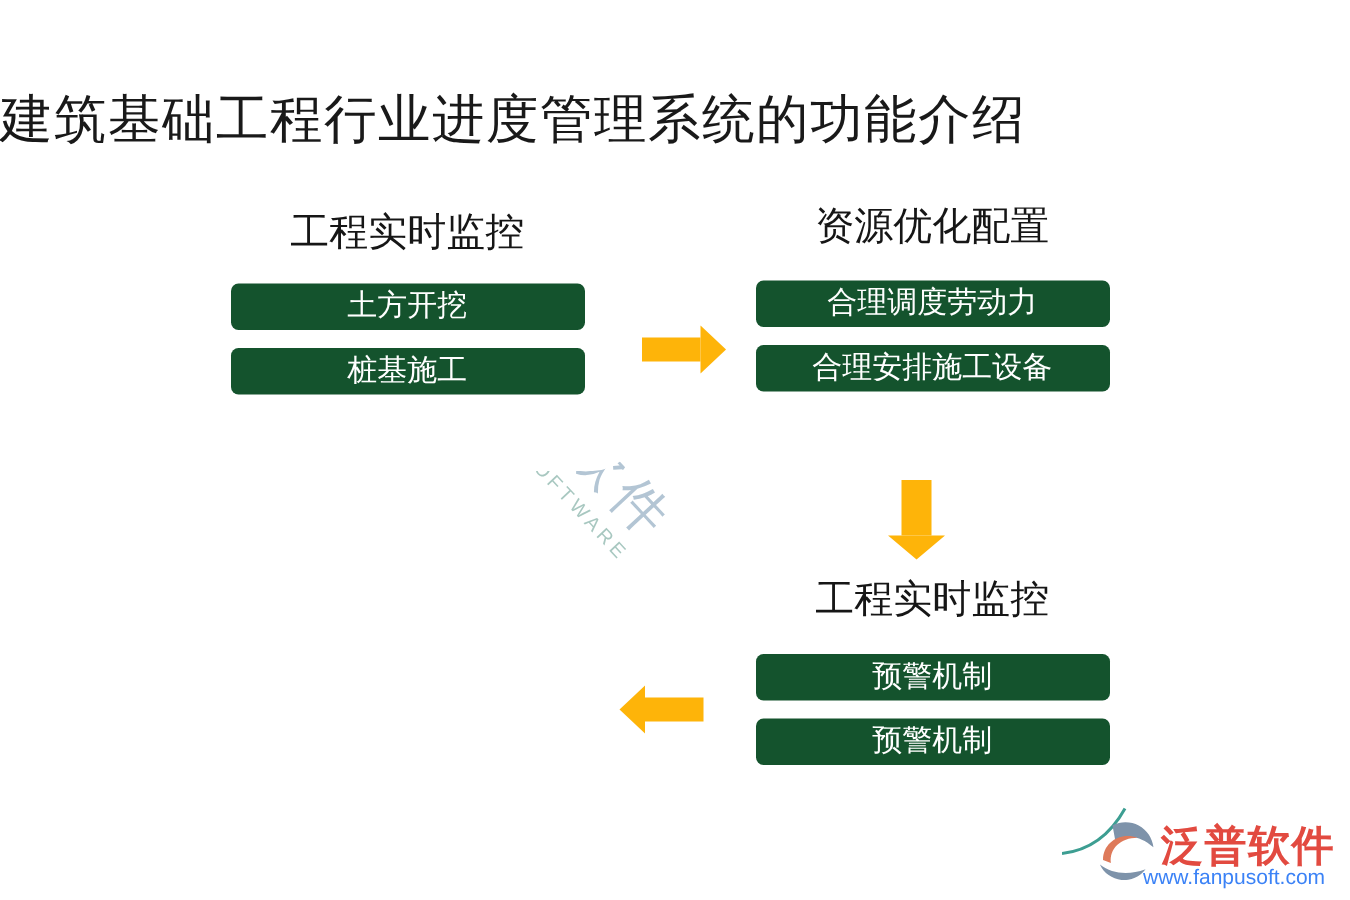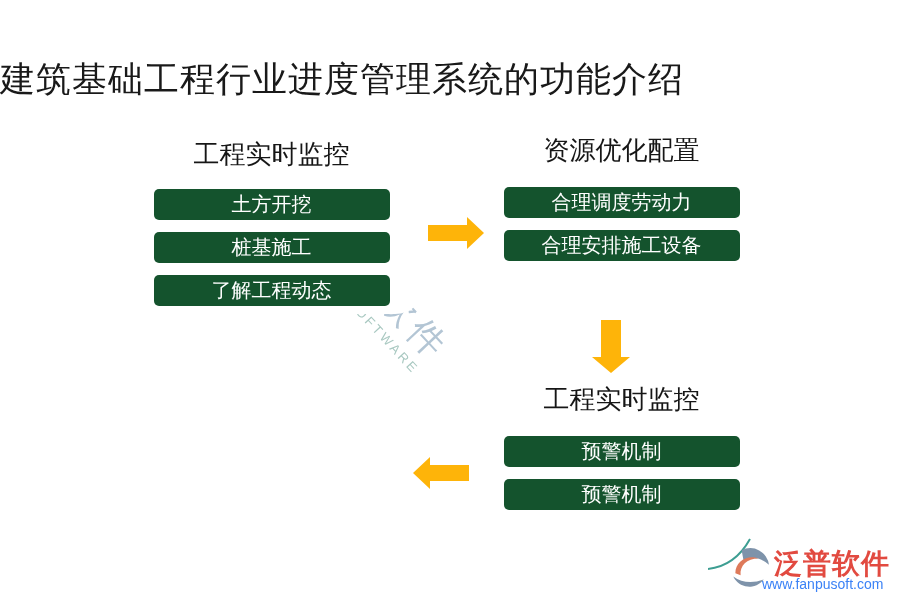--- a/index.html
+++ b/index.html
@@ -115,21 +115,20 @@
 <body>
 
 <div class="canvas">
 
   <h1 class="page-title">建筑基础工程行业进度管理系统的功能介绍</h1>
 
   <div class="fbox box1">
     <div class="box-title">工程实时监控</div>
     <div class="pill">土方开挖</div>
     <div class="pill">桩基施工</div>
-    <div class="pill">了解工程动态</div>
   </div>
 
   <div class="fbox box2">
     <div class="box-title">资源优化配置</div>
     <div class="pill">合理调度劳动力</div>
     <div class="pill">合理安排施工设备</div>
   </div>
 
 
   <div class="fbox box4">

